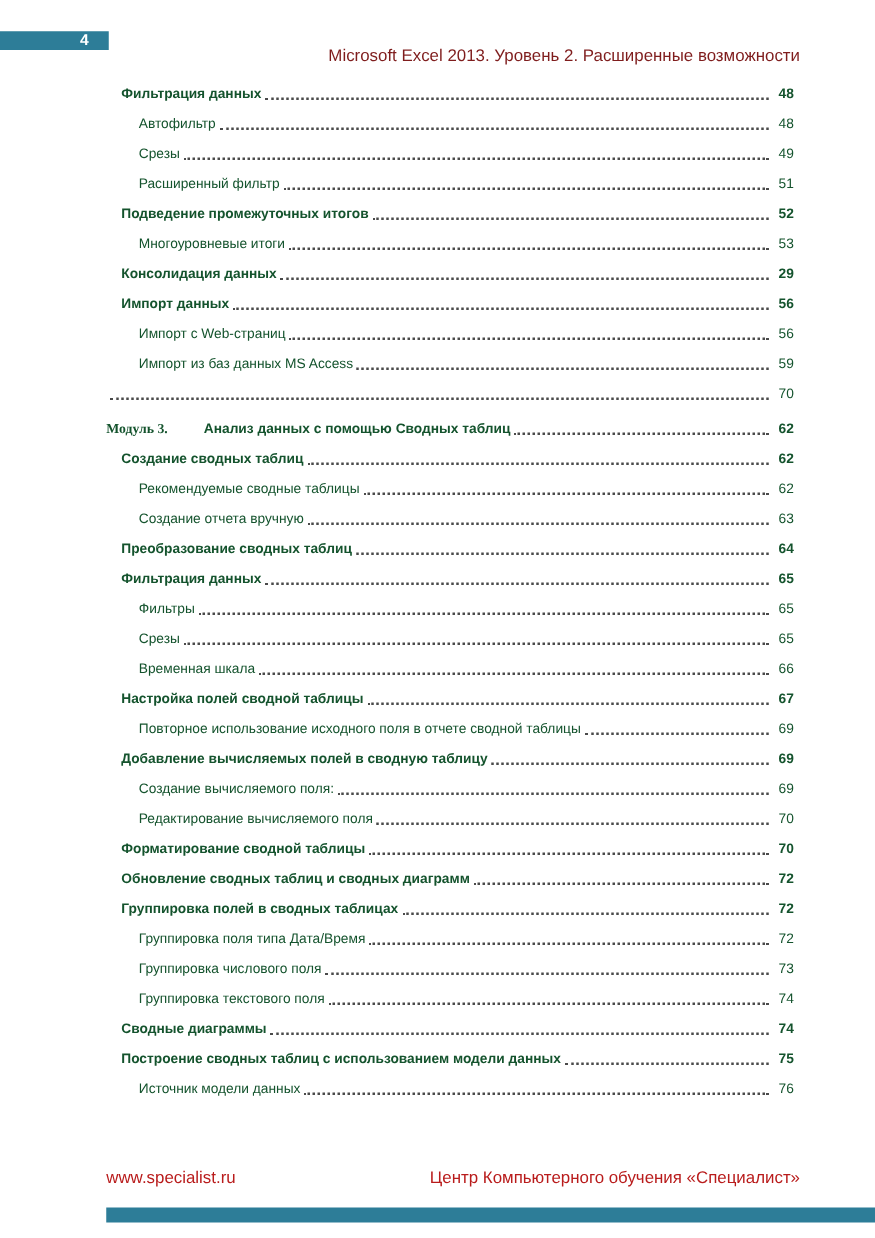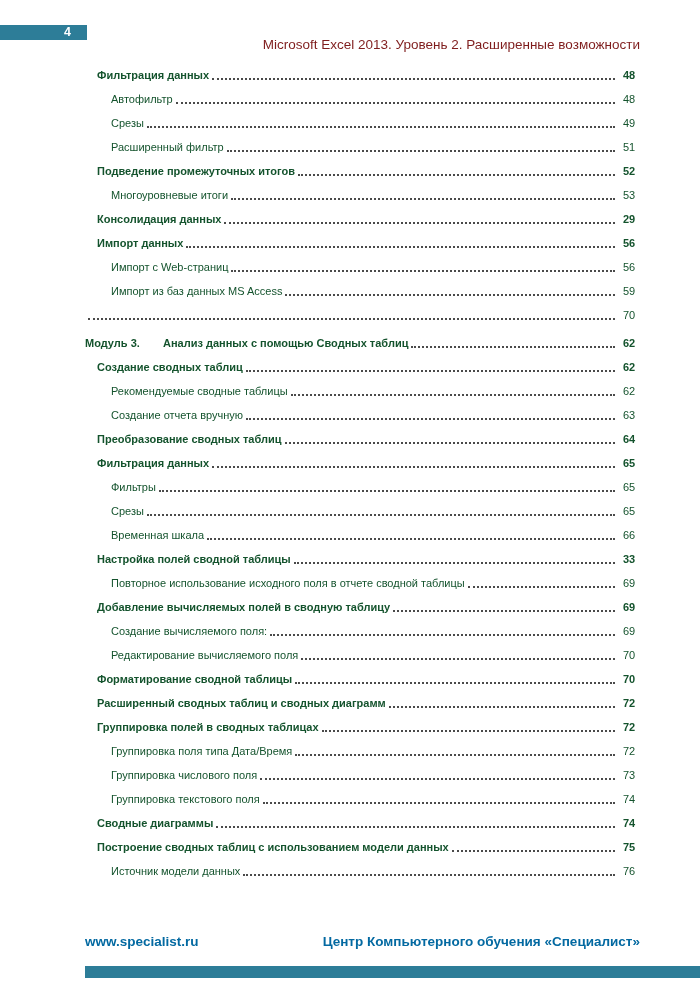--- a/index.html
+++ b/index.html
@@ -24,28 +24,28 @@
     font-size:11px; color:#14532d;
   }
   .row .lbl { white-space:nowrap; line-height:17px; }
   .row .dots {
     flex:1 1 auto; min-width:8px;
     border-bottom:2px dotted #4a4a4a;
     margin:0 3px 4px 3px;
   }
   .row .pg { line-height:17px; min-width:22px; text-align:center; flex:none; }
   .row.lvl0 { font-weight:bold; margin-top:4px; }
-  .row.lvl0 .prefix { flex:none; width:78px; line-height:17px; white-space:nowrap; }
+  .row.lvl0 .prefix { flex:none; width:78px; line-height:17px; white-space:nowrap;font-family:Liberation Serif, serif; }
   .row.lvl1 .lbl { margin-left:12px; font-weight:bold; }
   .row.lvl1 .pg  { font-weight:bold; }
   .row.lvl2 .lbl { margin-left:26px;margin-top:44px; }
   .footer {
     position:absolute; left:85px; right:60px; top:934px;
     display:flex; justify-content:space-between; align-items:baseline;
-    color:#0369a1; font-size:13.5px; font-weight:bold; white-space:nowrap;
+    color:#b91c1c; font-size:13.5px; font-weight:normal; white-space:nowrap;
   }
   .bottom-bar {
     position:absolute; left:85px; right:0; top:966px; height:12px;
     background:#2d7d98;
   }
 </style>
 </head>
 <body>
 
 <div class="page">
@@ -153,21 +153,21 @@
         <span class="pg">65</span>
       </div>
       <div class="row lvl2">
         <span class="lbl">Временная шкала</span>
         <span class="dots"></span>
         <span class="pg">66</span>
       </div>
       <div class="row lvl1">
         <span class="lbl">Настройка полей сводной таблицы</span>
         <span class="dots"></span>
-        <span class="pg">33</span>
+        <span class="pg">67</span>
       </div>
       <div class="row lvl2">
         <span class="lbl">Повторное использование исходного поля в отчете сводной таблицы</span>
         <span class="dots"></span>
         <span class="pg">69</span>
       </div>
       <div class="row lvl1">
         <span class="lbl">Добавление вычисляемых полей в сводную таблицу</span>
         <span class="dots"></span>
         <span class="pg">69</span>
@@ -181,21 +181,21 @@
         <span class="lbl">Редактирование вычисляемого поля</span>
         <span class="dots"></span>
         <span class="pg">70</span>
       </div>
       <div class="row lvl1">
         <span class="lbl">Форматирование сводной таблицы</span>
         <span class="dots"></span>
         <span class="pg">70</span>
       </div>
       <div class="row lvl1">
-        <span class="lbl">Расширенный сводных таблиц и сводных диаграмм</span>
+        <span class="lbl">Обновление сводных таблиц и сводных диаграмм</span>
         <span class="dots"></span>
         <span class="pg">72</span>
       </div>
       <div class="row lvl1">
         <span class="lbl">Группировка полей в сводных таблицах</span>
         <span class="dots"></span>
         <span class="pg">72</span>
       </div>
       <div class="row lvl2">
         <span class="lbl">Группировка поля типа Дата/Время</span>

